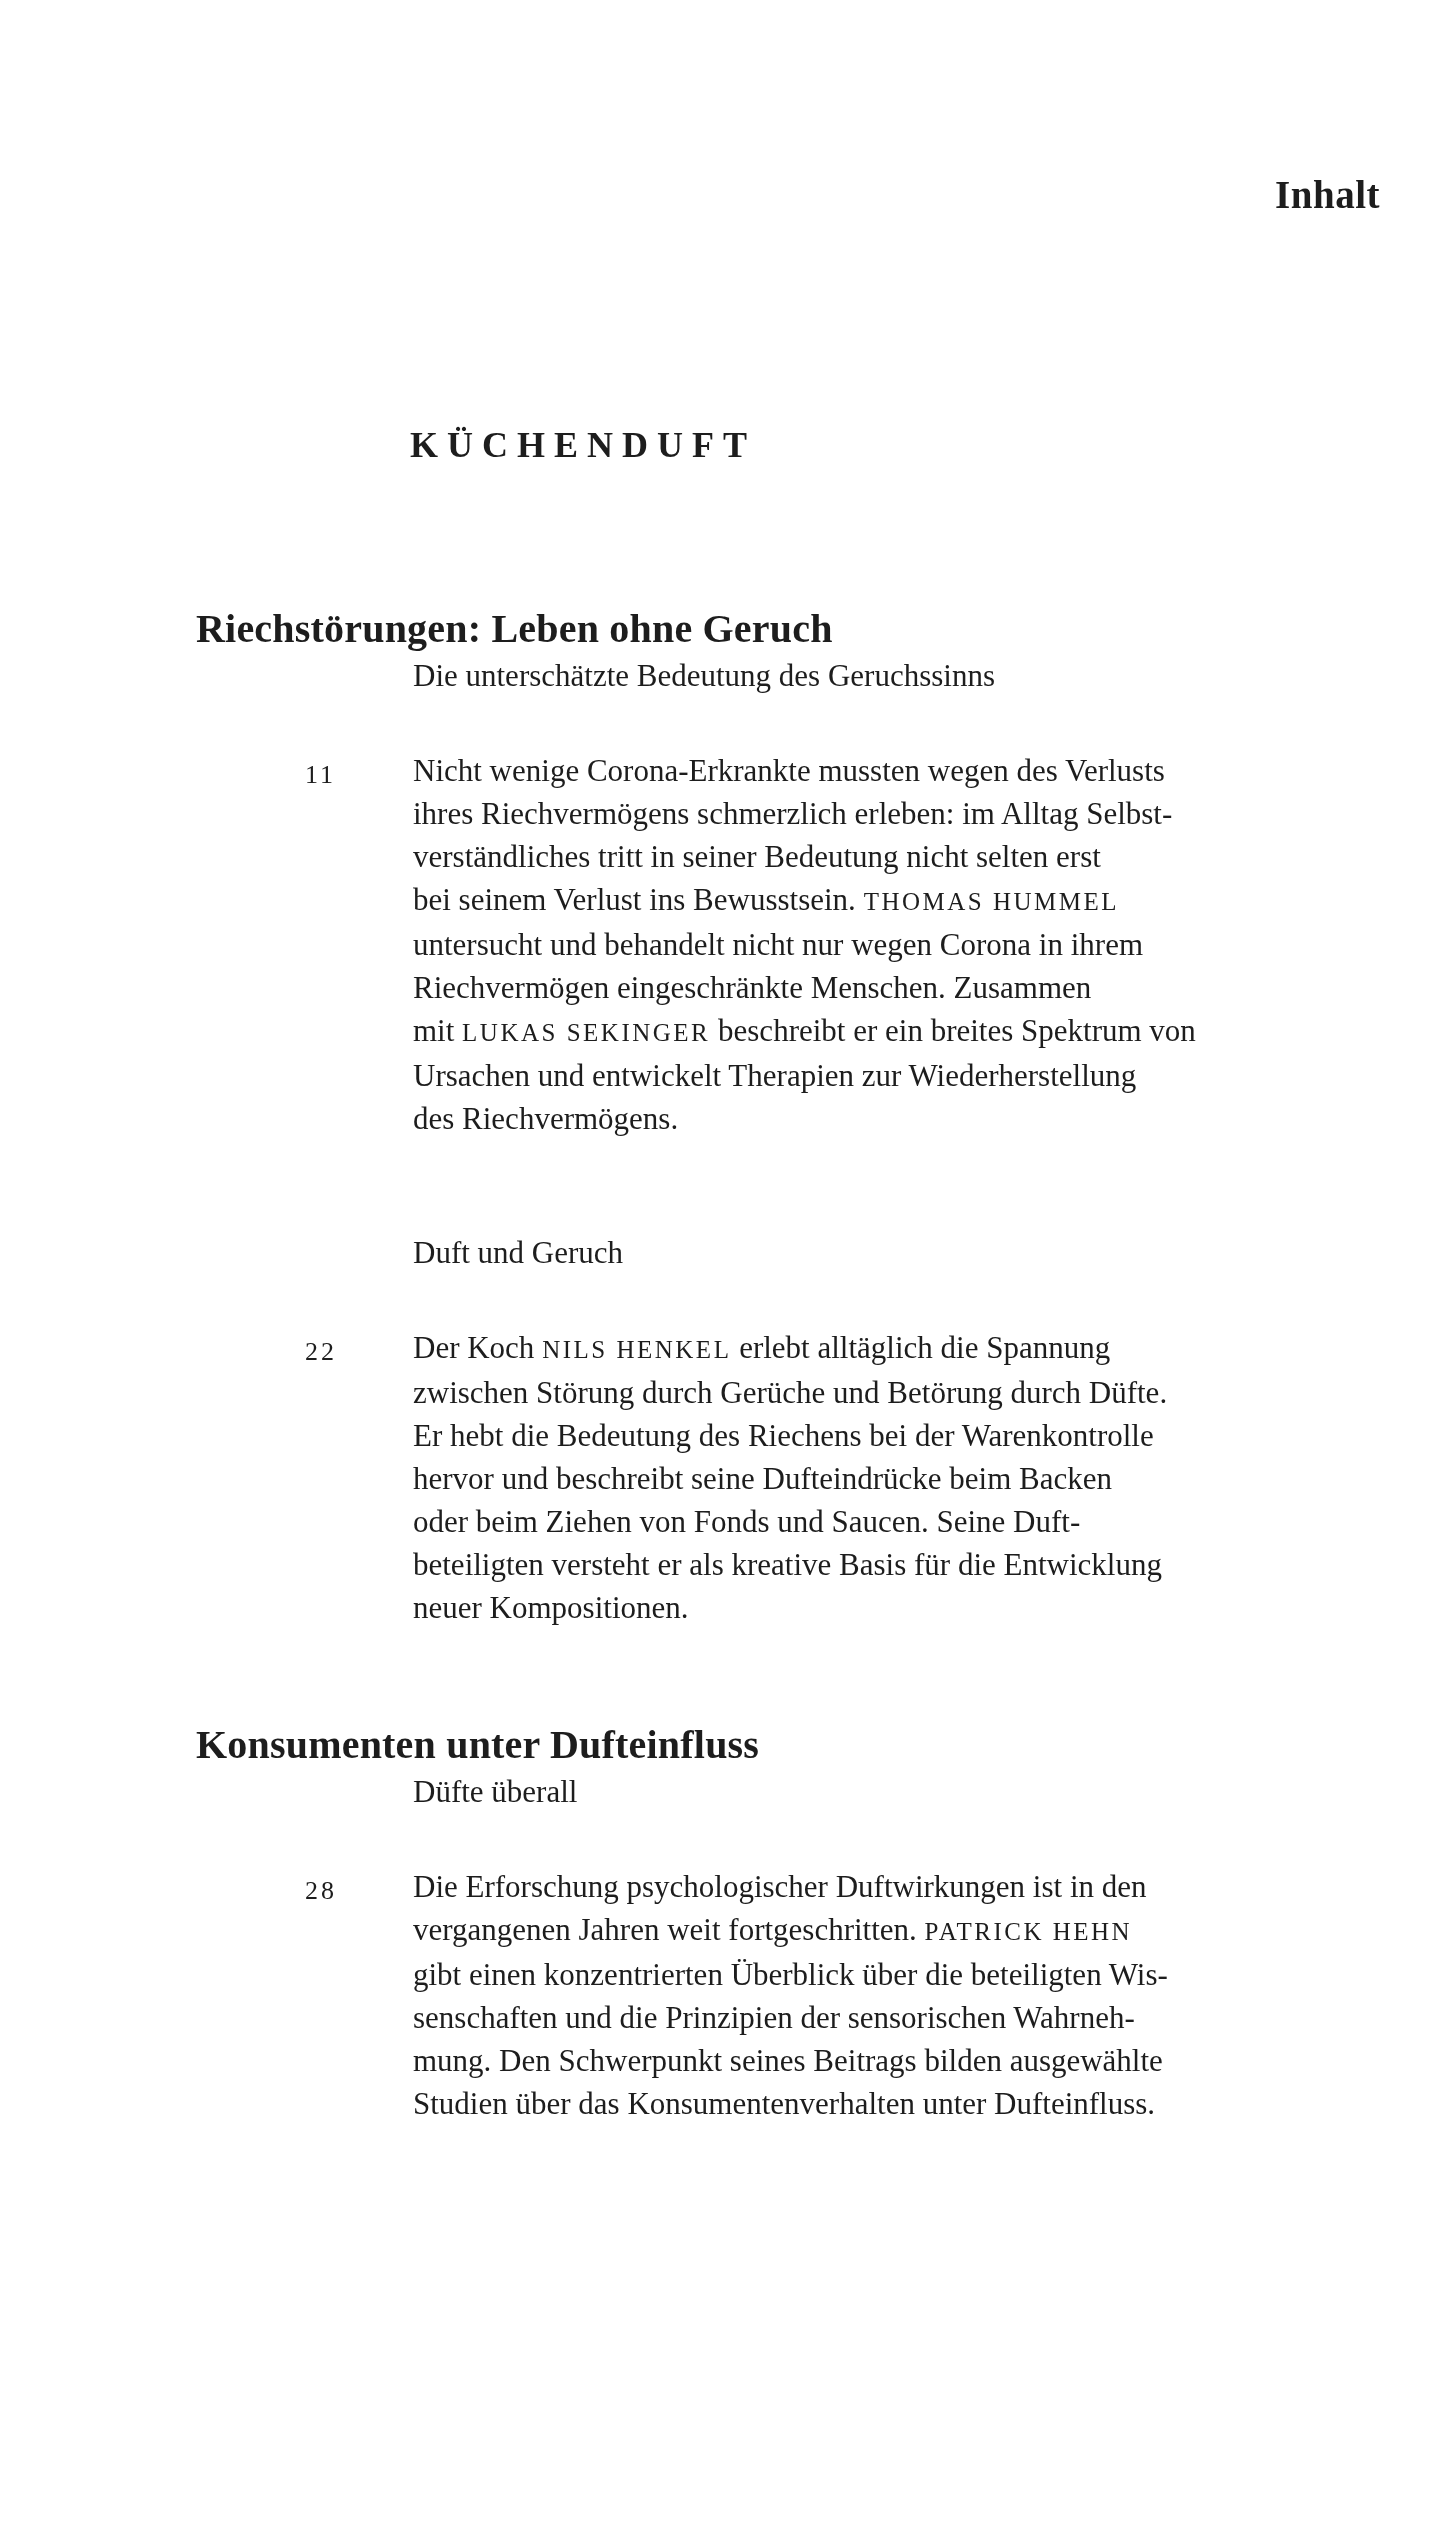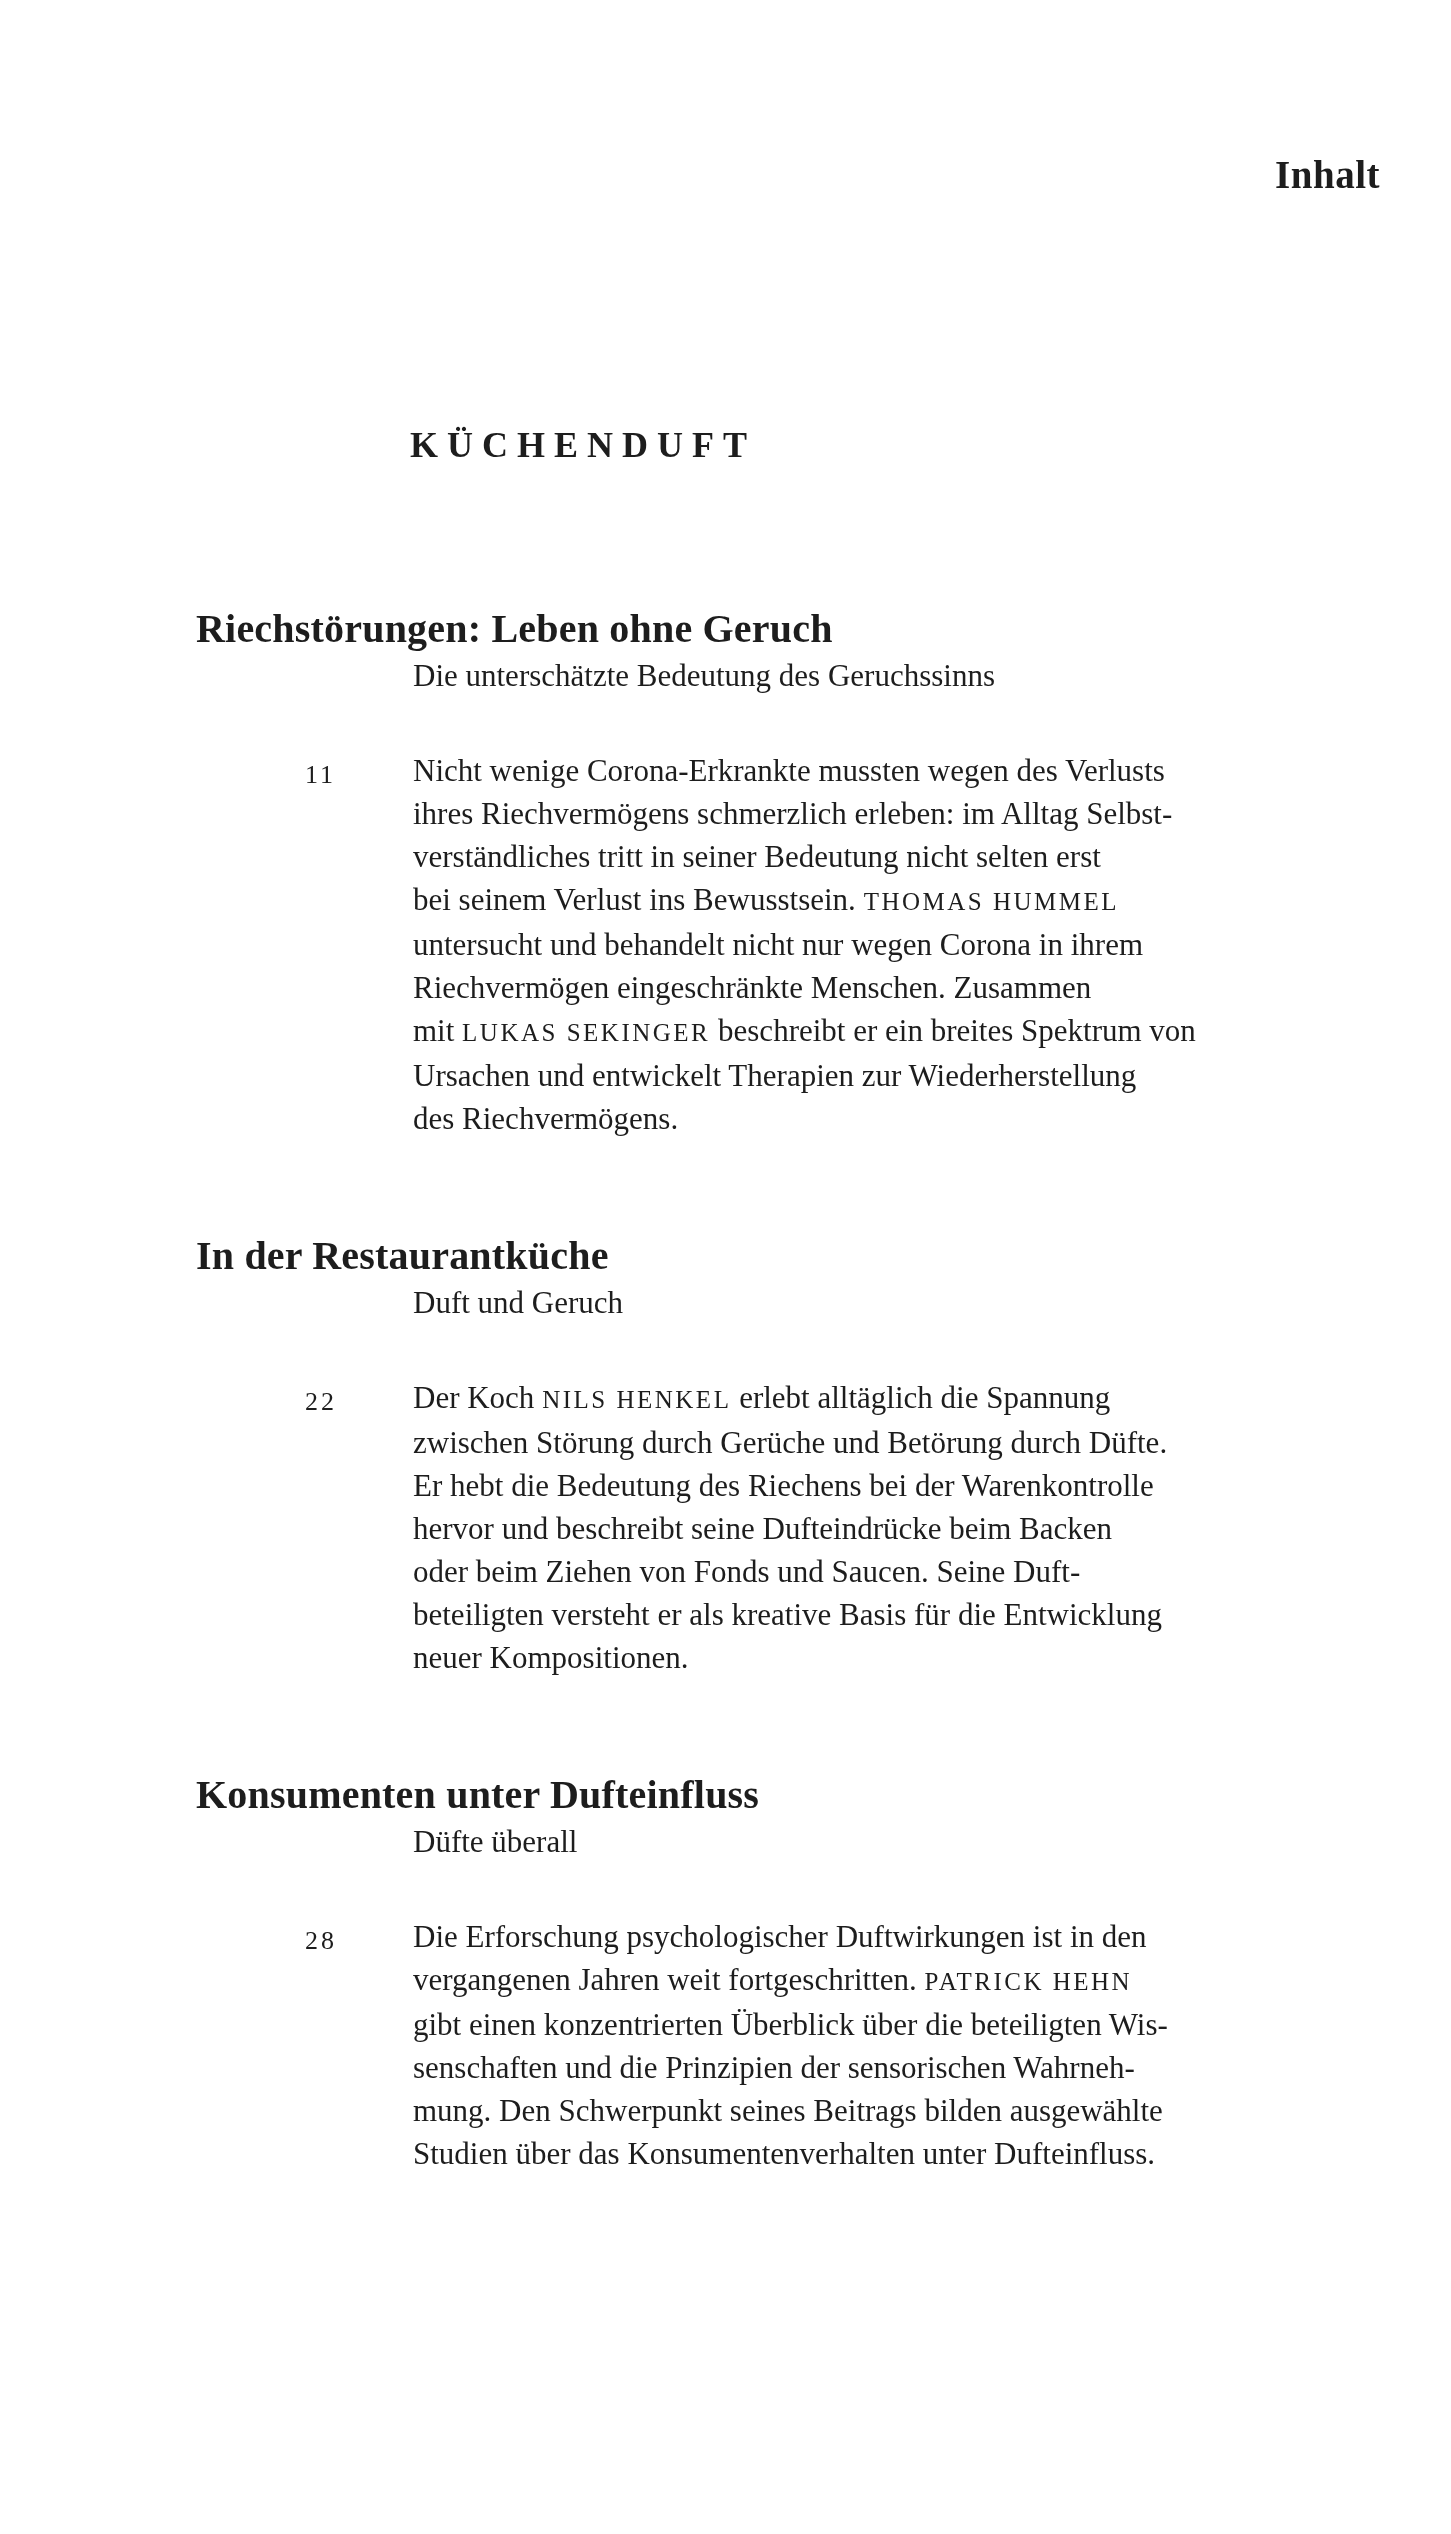--- a/index.html
+++ b/index.html
@@ -15,21 +15,21 @@
     font-family: "Liberation Serif", serif;
     overflow: hidden;
   }
   .page {
     position: absolute;
     inset: 0;
     background: #ffffff;
   }
   .header-label {
     position: absolute;
-    top: 152px;
+    top: 172px;
     right: 71px;
     font-size: 39px;
     font-weight: bold;
     letter-spacing: 0.5px;
   }
   .main-title {
     position: absolute;
     top: 424px;
     left: 410px;
     font-size: 36px;
@@ -101,21 +101,20 @@
             <div class="body-line"><span>bei seinem Verlust ins Bewusstsein. </span><span class="sc">THOMAS HUMMEL</span></div>
             <div class="body-line"><span>untersucht und behandelt nicht nur wegen Corona in ihrem</span></div>
             <div class="body-line"><span>Riechvermögen eingeschränkte Menschen. Zusammen</span></div>
             <div class="body-line"><span>mit </span><span class="sc">LUKAS SEKINGER</span><span> beschreibt er ein breites Spektrum von</span></div>
             <div class="body-line"><span>Ursachen und entwickelt Therapien zur Wiederherstellung</span></div>
             <div class="body-line"><span>des Riechvermögens.</span></div>
           </div>
     </div>
   </section>
       <section class="entry">
-    <h2 class="entry-title">In der Restaurantküche</h2>
     <div class="entry-subtitle">Duft und Geruch</div>
     <div class="entry-body">
       <span class="entry-page">22</span>
       <div>
             <div class="body-line"><span>Der Koch </span><span class="sc">NILS HENKEL</span><span> erlebt alltäglich die Spannung</span></div>
             <div class="body-line"><span>zwischen Störung durch Gerüche und Betörung durch Düfte.</span></div>
             <div class="body-line"><span>Er hebt die Bedeutung des Riechens bei der Warenkontrolle</span></div>
             <div class="body-line"><span>hervor und beschreibt seine Dufteindrücke beim Backen</span></div>
             <div class="body-line"><span>oder beim Ziehen von Fonds und Saucen. Seine Duft-</span></div>
             <div class="body-line"><span>beteiligten versteht er als kreative Basis für die Entwicklung</span></div>

